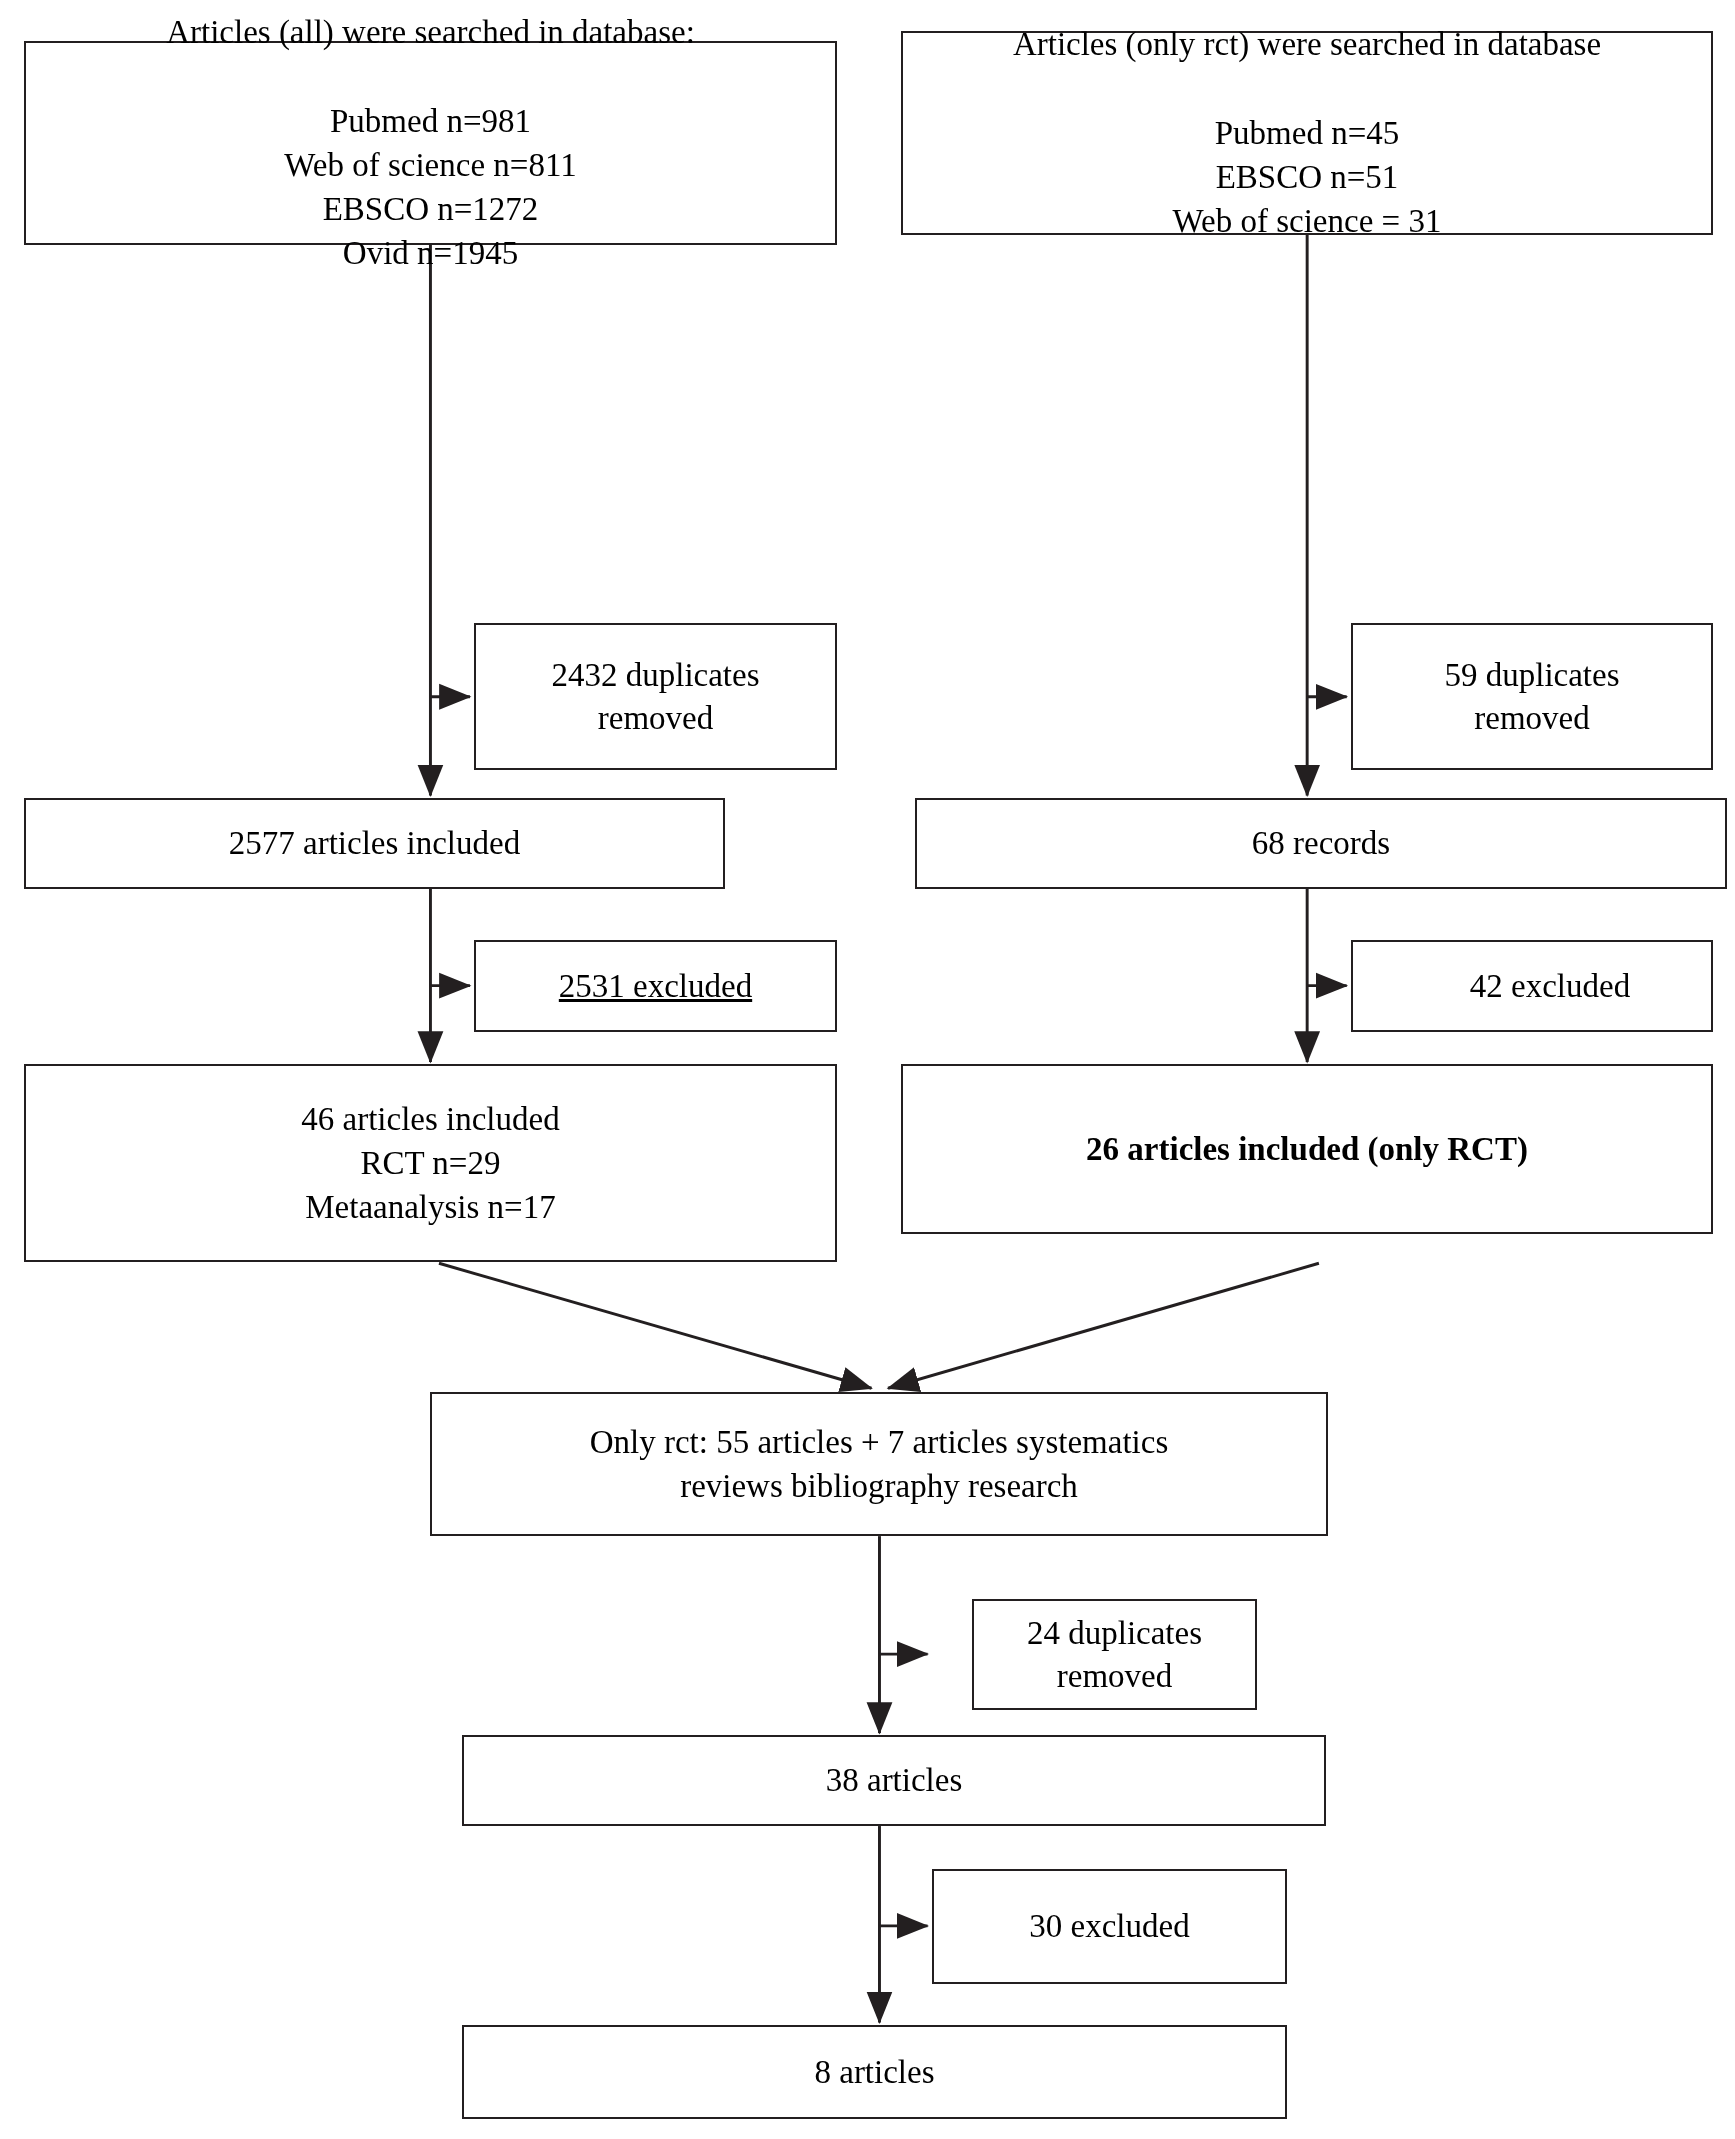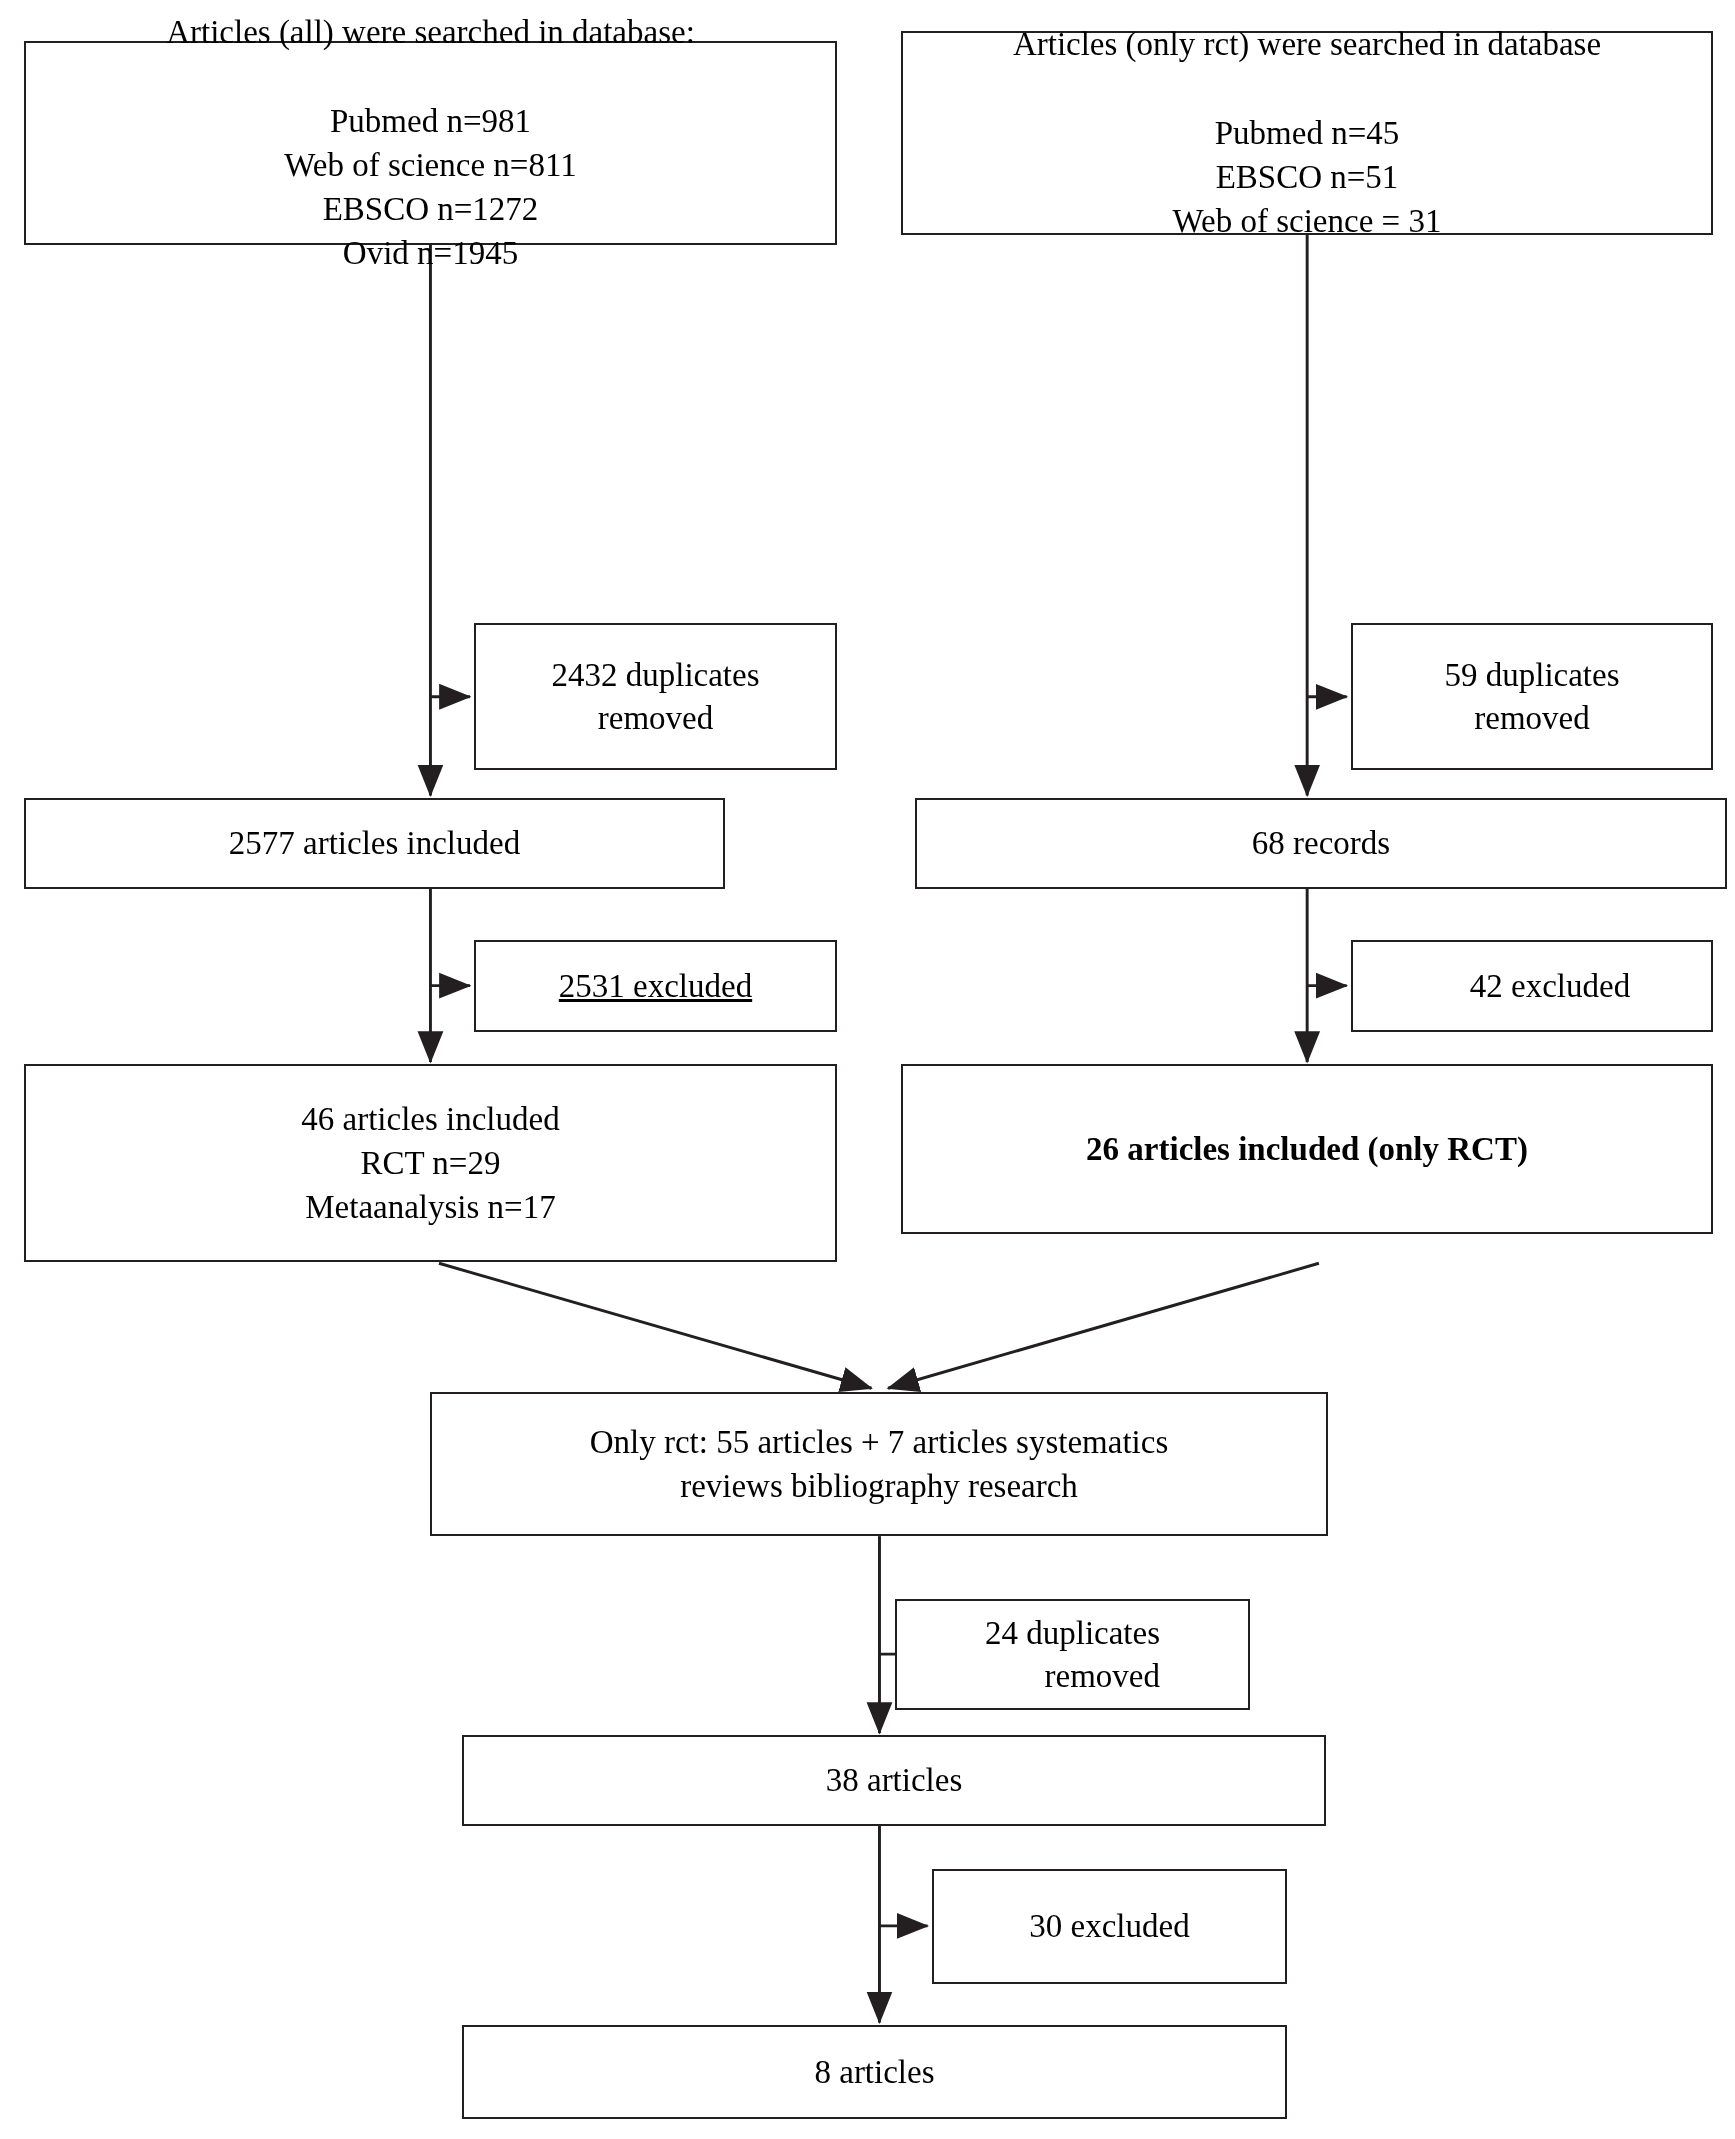--- a/index.html
+++ b/index.html
@@ -91,21 +91,21 @@
   </div>
   <div class="box tall" style="left:901px;top:1064px;width:812px;height:170px;font-weight:bold;">
     <span class="txt">26 articles included (only RCT)</span>
   </div>
 
   <div class="box tall" style="left:430px;top:1392px;width:898px;height:144px;">
     <span class="txt">Only rct: 55 articles + 7 articles systematics
 reviews bibliography research</span>
   </div>
 
-  <div class="box" style="left:895px;top:1599px;width:355px;height:111px;text-align:right;">
+  <div class="box" style="left:972px;top:1599px;width:285px;height:111px;">
     <span class="txt">24 duplicates
 removed</span>
   </div>
   <div class="box" style="left:462px;top:1735px;width:864px;height:91px;">
     <span class="txt">38 articles</span>
   </div>
   <div class="box" style="left:932px;top:1869px;width:355px;height:115px;">
     <span class="txt">30 excluded</span>
   </div>
   <div class="box" style="left:462px;top:2025px;width:825px;height:94px;">

